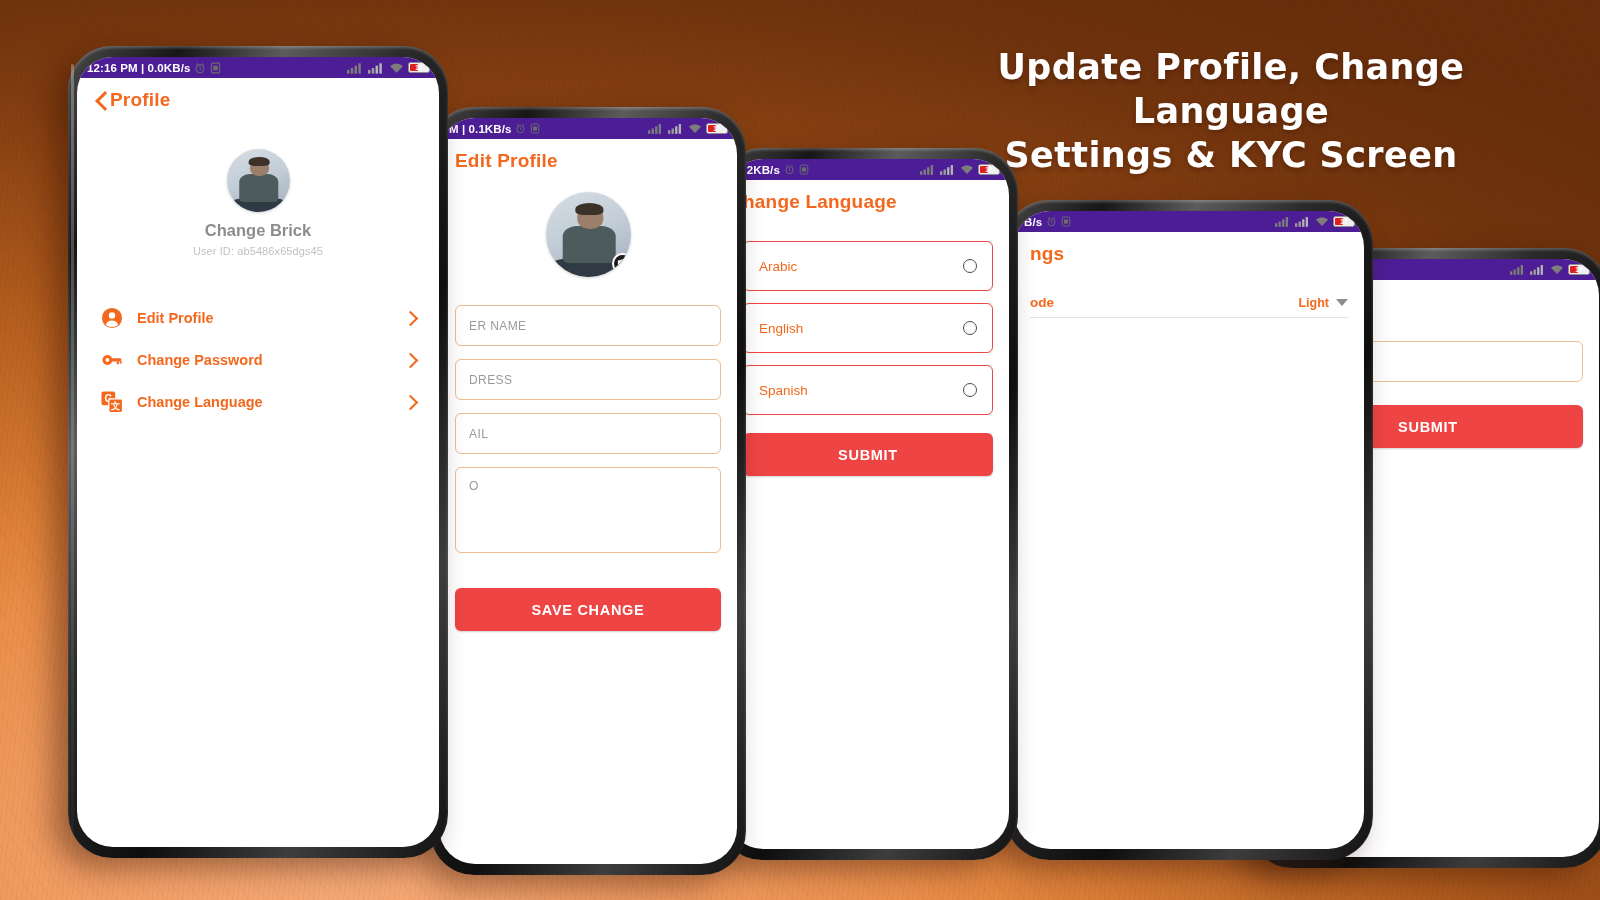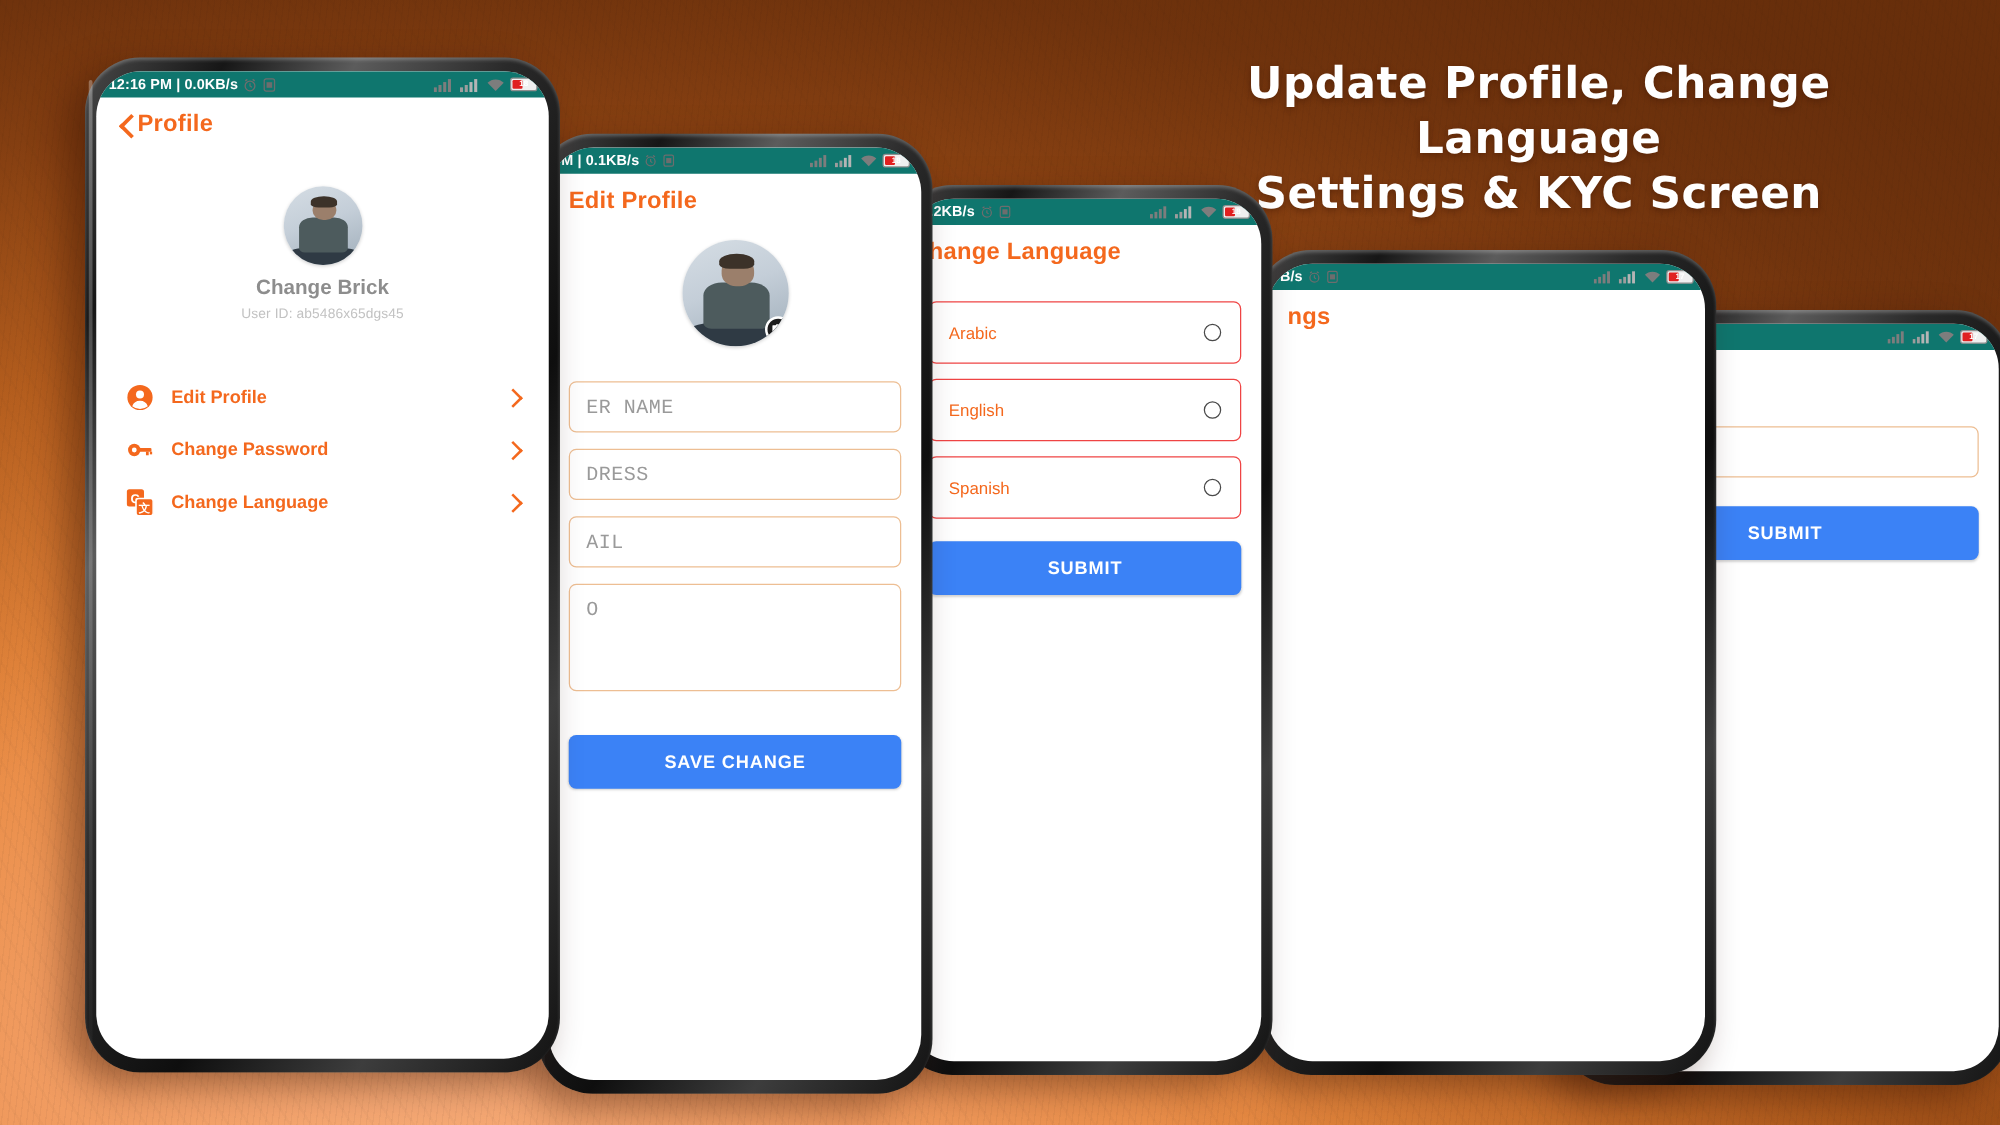--- a/index.html
+++ b/index.html
@@ -63,21 +63,21 @@
     width:100%; height:100%;
     background:#fff;
     border-radius:36px;
     overflow:hidden;
     display:flex; flex-direction:column;
   }
 
   
   .statusbar {
     height:21px; flex:0 0 21px;
-    background:#0f766e;
+    background:#4c1d95;
     display:flex; align-items:center; justify-content:space-between;
     padding:0 9px 0 10px;
     font-size:11.5px; color:#ffffff; font-weight:bold;
     letter-spacing:.1px;
     white-space:nowrap;
   }
   .sb-left{ display:flex; align-items:center; gap:4px; }
   .sb-right{ display:flex; align-items:center; gap:4px; }
   .sig { display:inline-block; }
   .battery{
@@ -181,23 +181,23 @@
   }
 
   
   .form-area{ padding:16px 16px 0 16px; }
   .field{
     border:1px solid #edbe93; border-radius:6px;
     height:41px; display:flex; align-items:center;
     padding:0 13px; margin-bottom:13px; background:#fff;
   }
   .field.tall{ height:86px; align-items:flex-start; padding-top:11px; }
-  .field-ph{ font-size:16px; color:#9a9a9a; letter-spacing:.4px;font-family:Liberation Mono, monospace; }
+  .field-ph{ font-size:12px; color:#9a9a9a; letter-spacing:.4px; }
   .btn-primary{
-    background:#3b82f6; color:#fff;
+    background:#ef4444; color:#fff;
     border:none; border-radius:6px;
     height:43px; width:100%;
     font-size:14.5px; font-weight:bold; letter-spacing:.7px;
     display:flex; align-items:center; justify-content:center;
     cursor:pointer;
     box-shadow:0 1px 2px rgba(0,0,0,.18);
   }
 
   
   .lang-area{ padding:16px 16px 0 16px; }
@@ -322,20 +322,30 @@
             <path d="M9 12.2 1.2 4.4a11 11 0 0 1 15.6 0z" fill="#7d7d7d"></path>
           </svg>
         <span class="battery">
           <span class="battery-fill"></span>
           <span class="battery-num">17</span>
         </span>
       </span>
     </div>
     <div class="appbar">
       <div class="appbar-title">ngs</div>
+    </div>
+    <div class="settings-area">
+      <div class="setting-row">
+        <span class="setting-label">ode</span>
+        <span class="select-wrap">
+          <span class="select-val">Light</span>
+          <span class="caret"></span>
+        </span>
+      </div>
+      <div class="setting-underline"></div>
     </div>
   </div>
 </div>
 
 <div class="phone" style="left:718px; top:148px; width:300px; height:712px; z-index:3;">
   <div class="phone-inner">
     <div class="statusbar">
       <span class="sb-left">
         <span>0.2KB/s</span>
         <svg width="11" height="11" viewBox="0 0 16 16">

